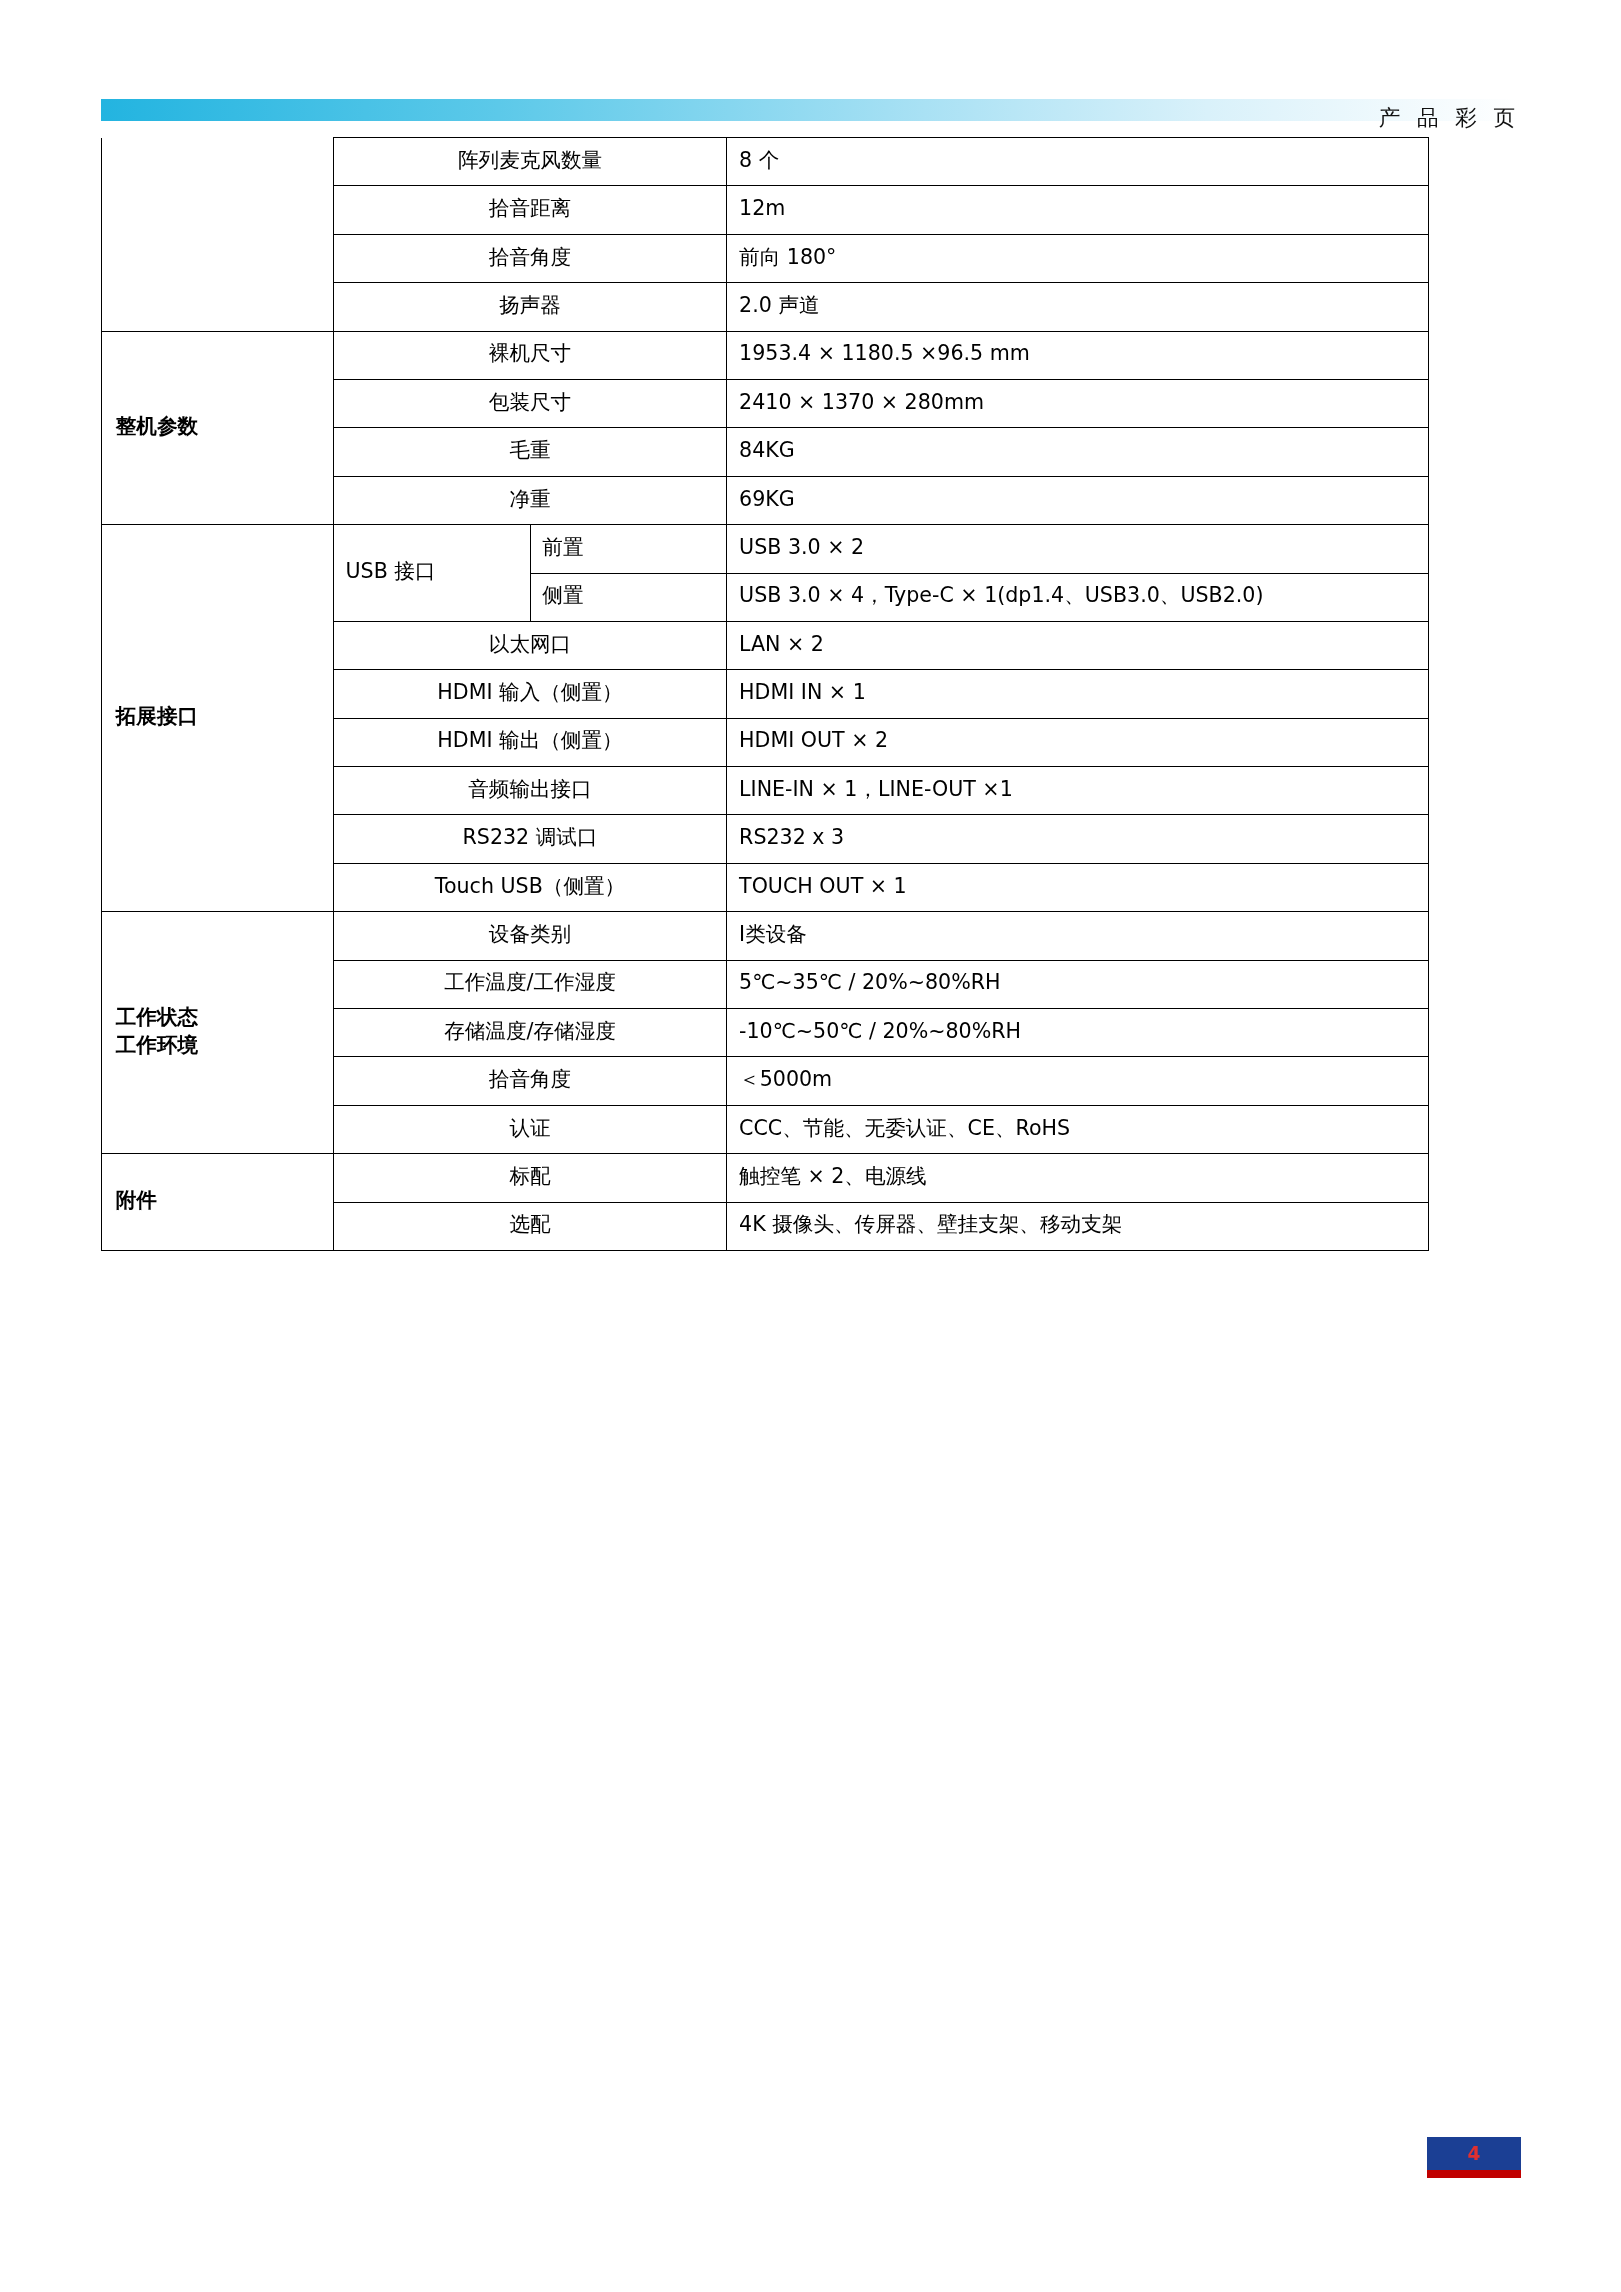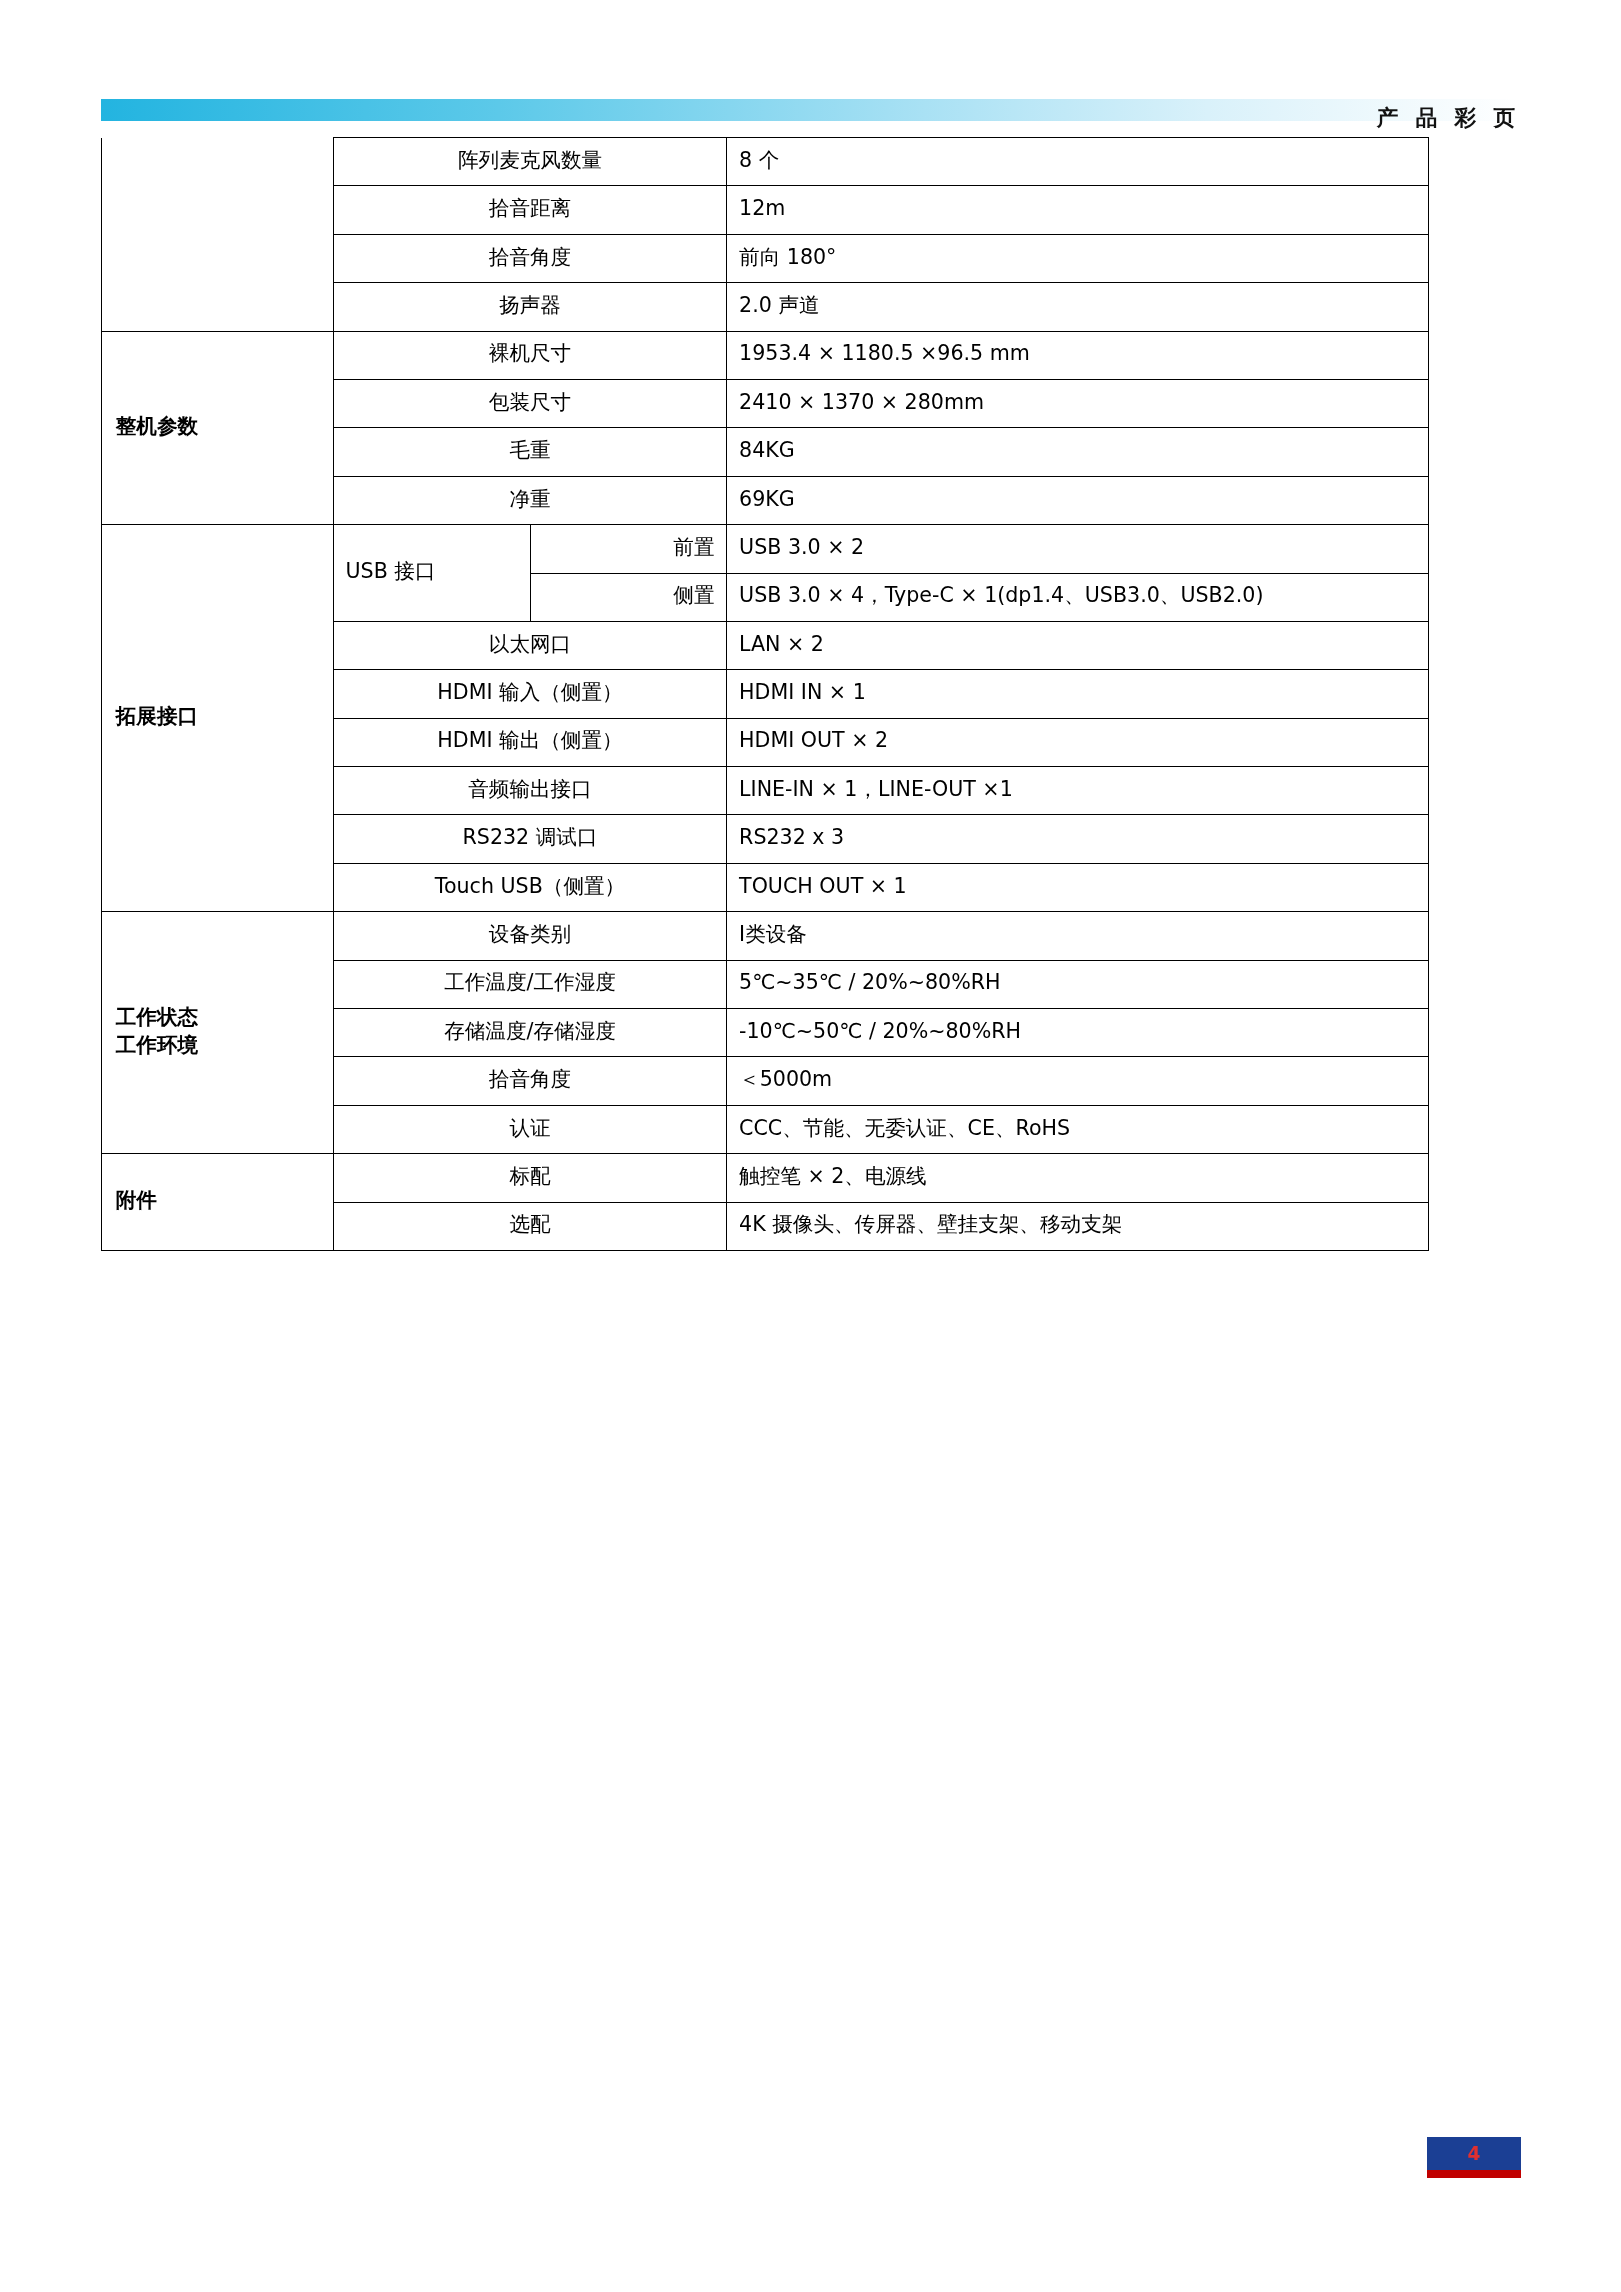--- a/index.html
+++ b/index.html
@@ -29,21 +29,21 @@
     top: 99px;
     width: 1419px;
     height: 21.6px;
     background: linear-gradient(to right, #23b4e0 0%, #5cc9e9 28%, #a9e1f4 58%, #d9f1fa 78%, #ffffff 100%);
   }
   .header-title {
     position: absolute;
     right: 101px;
     top: 103px;
     font-size: 21.6px;
-    font-weight: bold;
+    font-weight: normal;
     letter-spacing: 4.9px;
     color: #111;
     font-family: "DejaVu Sans", sans-serif;
     white-space: nowrap;
   }
   
   .spec-table {
     position: absolute;
     left: 101px;
     top: 137px;
@@ -75,21 +75,20 @@
   }
   td.label {
     width: 333px;
     text-align: center;
   }
   td.label-span {
     width: 333px;
   }
   td.sublabel {
     width: 167px;
-    text-align: right;
   }
   td.value {
     width: 613px;
   }
   .cat-multiline { line-height: 1.45; }
   
   .page-badge {
     position: absolute;
     left: 1427px;
     top: 2137px;

